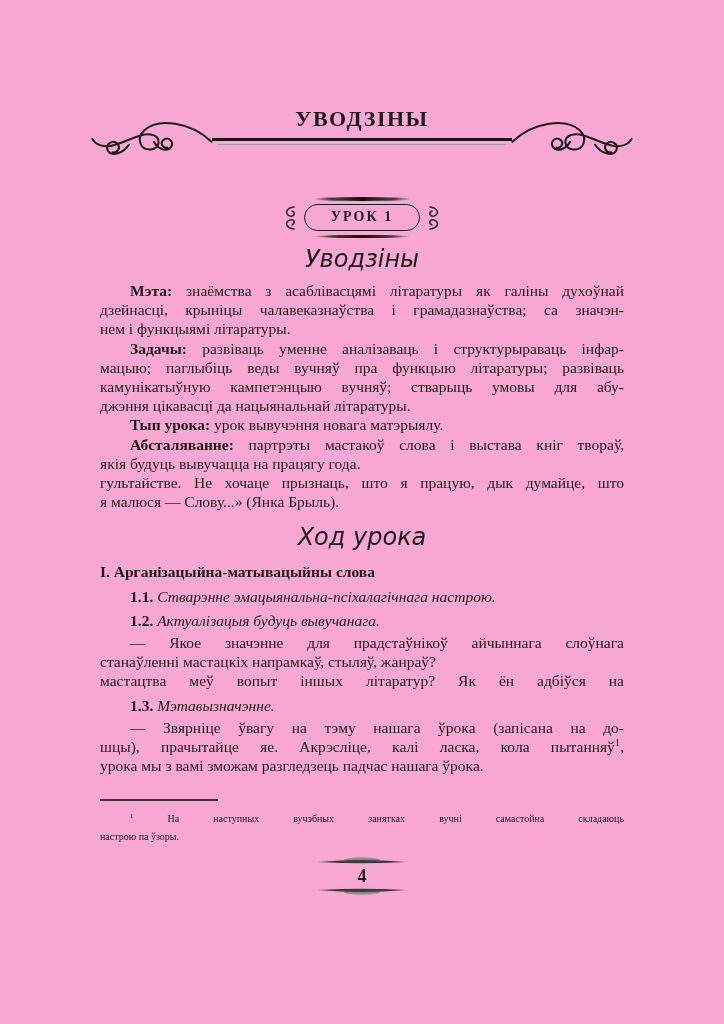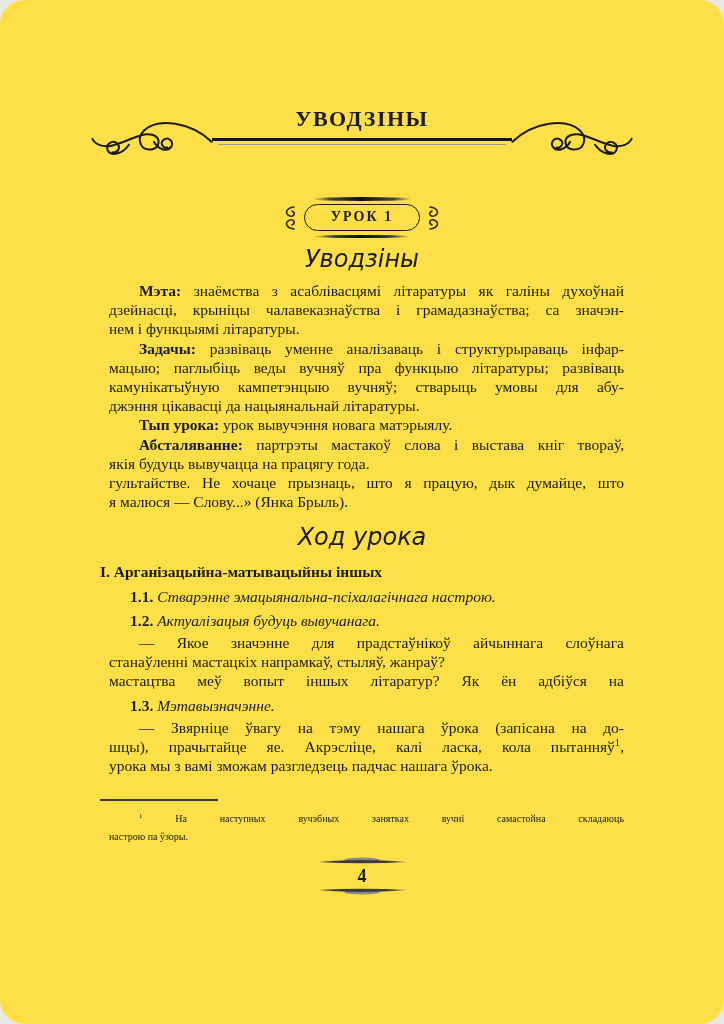--- a/index.html
+++ b/index.html
@@ -1,19 +1,19 @@
 <!DOCTYPE html>
 <html><head>
 <meta charset="utf-8">
 <style>
   html,body{margin:0;padding:0;background:#e8e8e8;}
   .page{
-    position:relative;width:724px;height:1024px;margin:0 auto;background:#fde047;
+    position:relative;width:724px;height:1024px;margin:0 auto;background:#f9a8d4;
     font-family:"Liberation Serif","DejaVu Serif",serif;color:#1b1b1b;
-    overflow:hidden;box-sizing:border-box;padding:0 100px;border-radius:24px;
+    overflow:hidden;box-sizing:border-box;padding:0 100px;
   }
   
   .chapter-head{position:relative;margin-top:104px;height:60px;}
   .chapter-title{
     position:relative;z-index:2;text-align:center;font-weight:bold;font-size:22px;
     letter-spacing:1.5px;line-height:30px;
   }
   .flourish{position:absolute;top:8px;width:128px;height:50px;}
   .flourish.left{left:-12px;}
   .flourish.right{right:-12px;transform:scaleX(-1);}
@@ -36,21 +36,21 @@
   
   .script-title{
     margin:13px 0 6px;text-align:center;font-family:"DejaVu Sans",sans-serif;
     font-style:italic;font-weight:500;font-size:24px;line-height:30px;
   }
   .script-title.mid{margin:11px 0 5px;font-style:italic;}
   
   .bodytext{font-size:15.5px;line-height:19.2px;}
   .para{margin:0;}
   .para.first{margin-top:7px;}
-  .ln{display:block;margin-left:9px;}
+  .ln{display:block;}
   .j{text-align:justify;text-align-last:justify;-moz-text-align-last:justify;}
   .ind{text-indent:30px;}
   .lbl{font-weight:bold;}
   .stage{margin-top:10px;font-weight:bold;}
   .item{margin:5px 0 0;text-indent:30px;}
   .item b{font-weight:bold;}
   .item i{font-style:italic;}
   .dialog{margin:3px 0 0;}
   sup{font-size:68%;vertical-align:super;line-height:0;}
   
@@ -124,21 +124,21 @@
       <span class="ln">якія будуць вывучацца на працягу года.</span>
     </p>
 
     <p class="para">
       <span class="ln j">гультайстве. Не хочаце прызнаць, што я працую, дык думайце, што</span>
       <span class="ln">я малюся — Слову...» (Янка Брыль).</span>
     </p>
 
     <h2 class="script-title mid">Ход урока</h2>
 
-    <div class="stage">I. Арганізацыйна-матывацыйны іншых</div>
+    <div class="stage">I. Арганізацыйна-матывацыйны слова</div>
 
     <p class="item">
       <b>1.1.</b> <i>Стварэнне эмацыянальна-псіхалагічнага настрою.</i>
     </p>
     <p class="item">
       <b>1.2.</b> <i>Актуалізацыя будуць вывучанага.</i>
     </p>
 
 
     <p class="para dialog">

